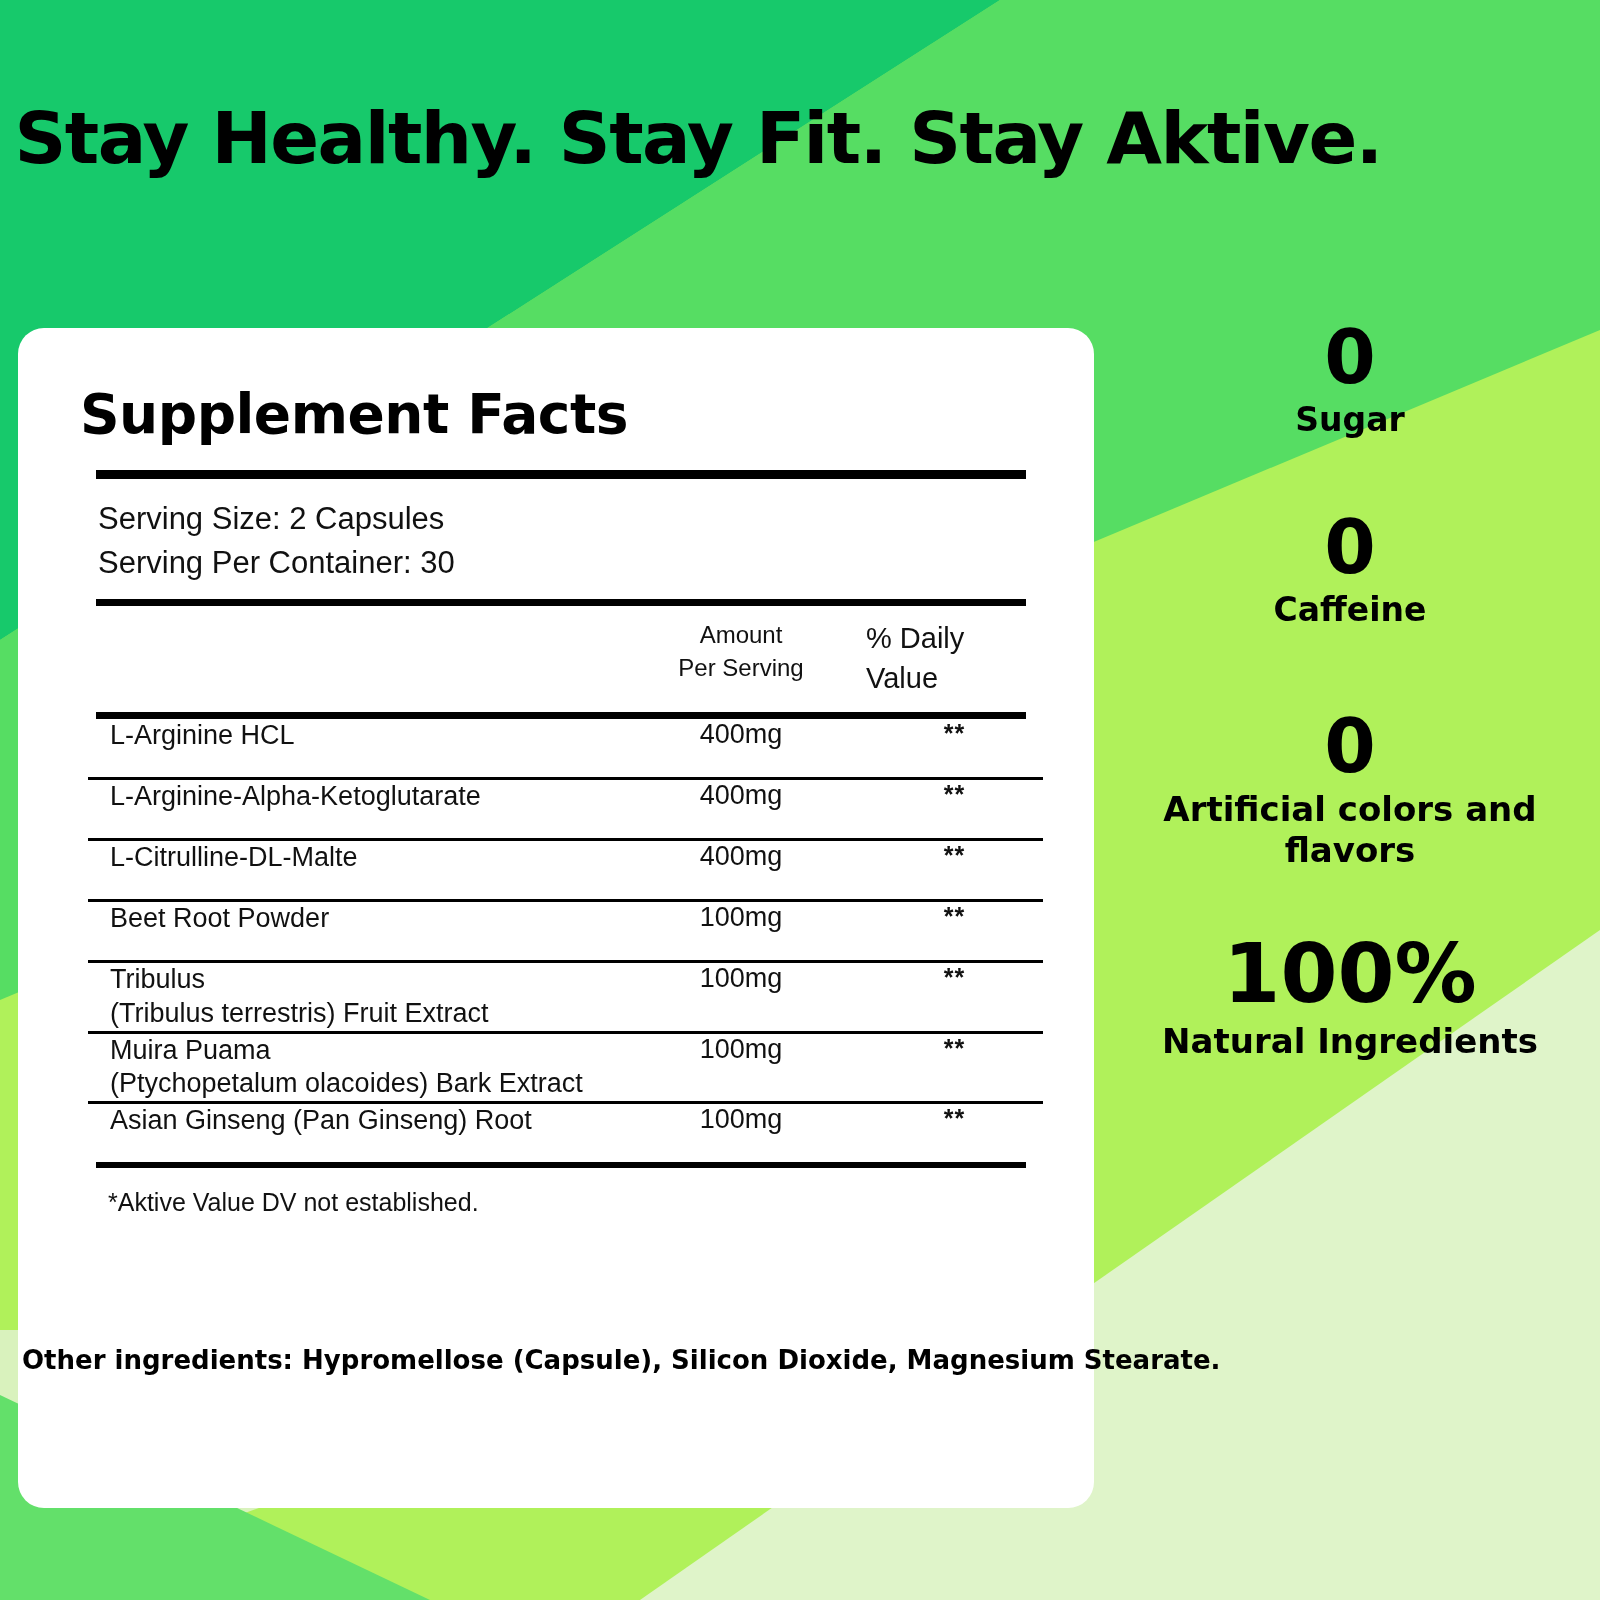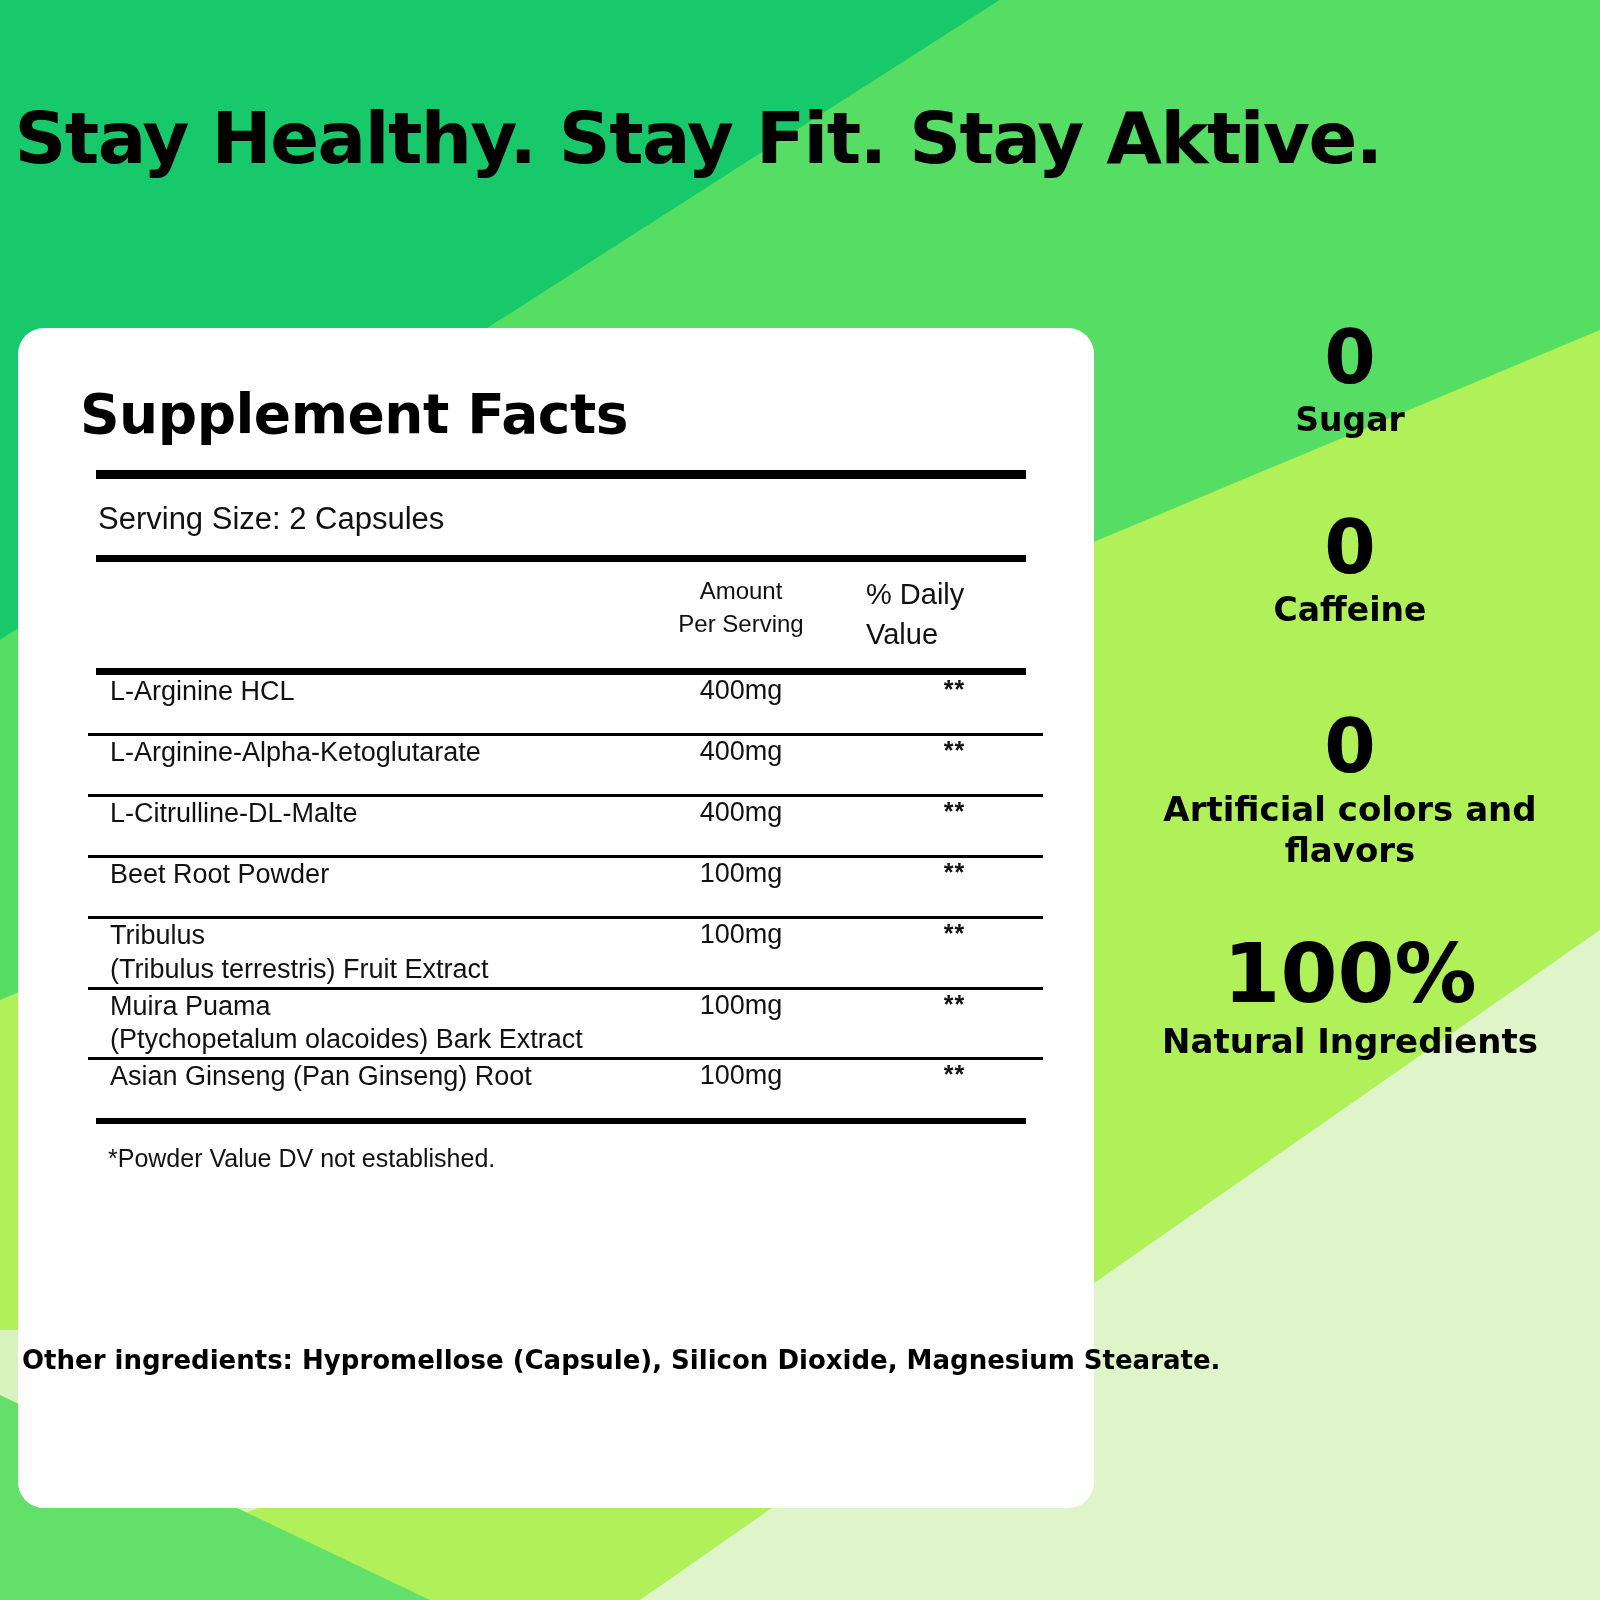--- a/index.html
+++ b/index.html
@@ -246,20 +246,21 @@
   <div class="bg-green-bottom"></div>
 
   <div class="headline">Stay Healthy. Stay Fit. Stay Aktive.</div>
 
   <div class="facts-card">
     <div class="facts-title">Supplement Facts</div>
     <div class="rule-thick"></div>
 
     <div class="serving-lines">
       <div>Serving Size: 2 Capsules</div>
+      <div>Serving Per Container: 30</div>
     </div>
 
     <div class="rule-medium"></div>
 
     <div class="col-head">
       <div class="spacer"></div>
       <div class="c-amount">
         <div>Amount</div>
         <div>Per Serving</div>
       </div>
@@ -333,21 +334,21 @@
         <div class="name">
           <div>Asian Ginseng (Pan Ginseng) Root</div>
         </div>
         <div class="amount">100mg</div>
         <div class="dv">**</div>
       </div>
 
       <div class="rule-bottom"></div>
     </div>
 
-    <div class="footnote">*Powder Value DV not established.</div>
+    <div class="footnote">*Aktive Value DV not established.</div>
   </div>
 
   <div class="stats">
     <div class="stat s1">
       <div class="stat-value">0</div>
       <div class="stat-label">Sugar</div>
     </div>
     <div class="stat s2">
       <div class="stat-value">0</div>
       <div class="stat-label">Caffeine</div>

